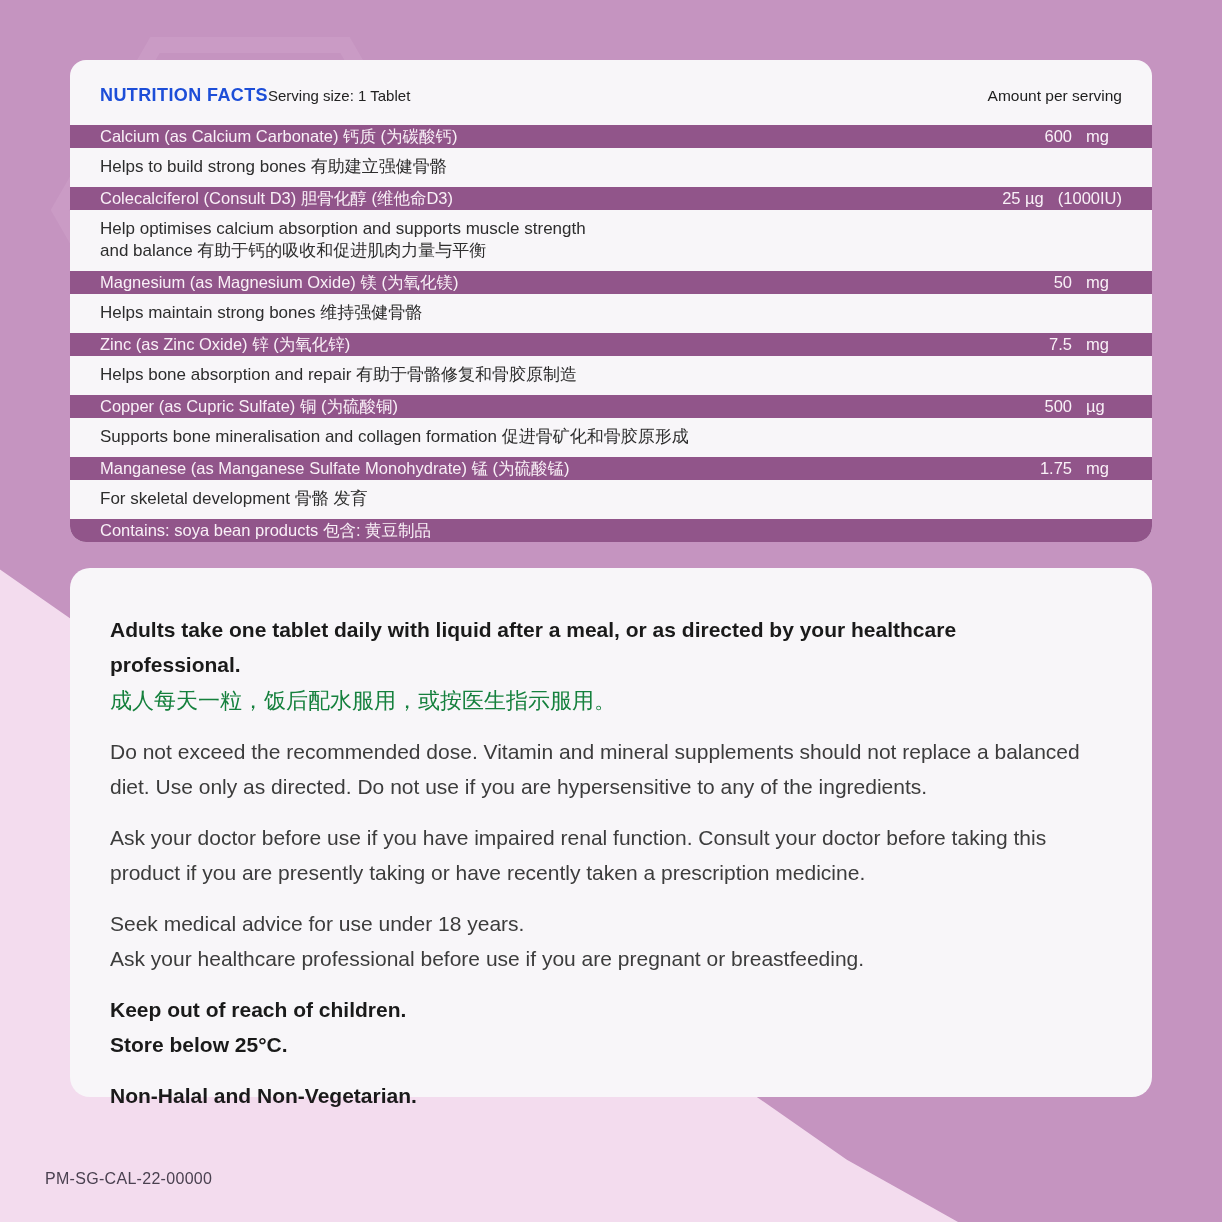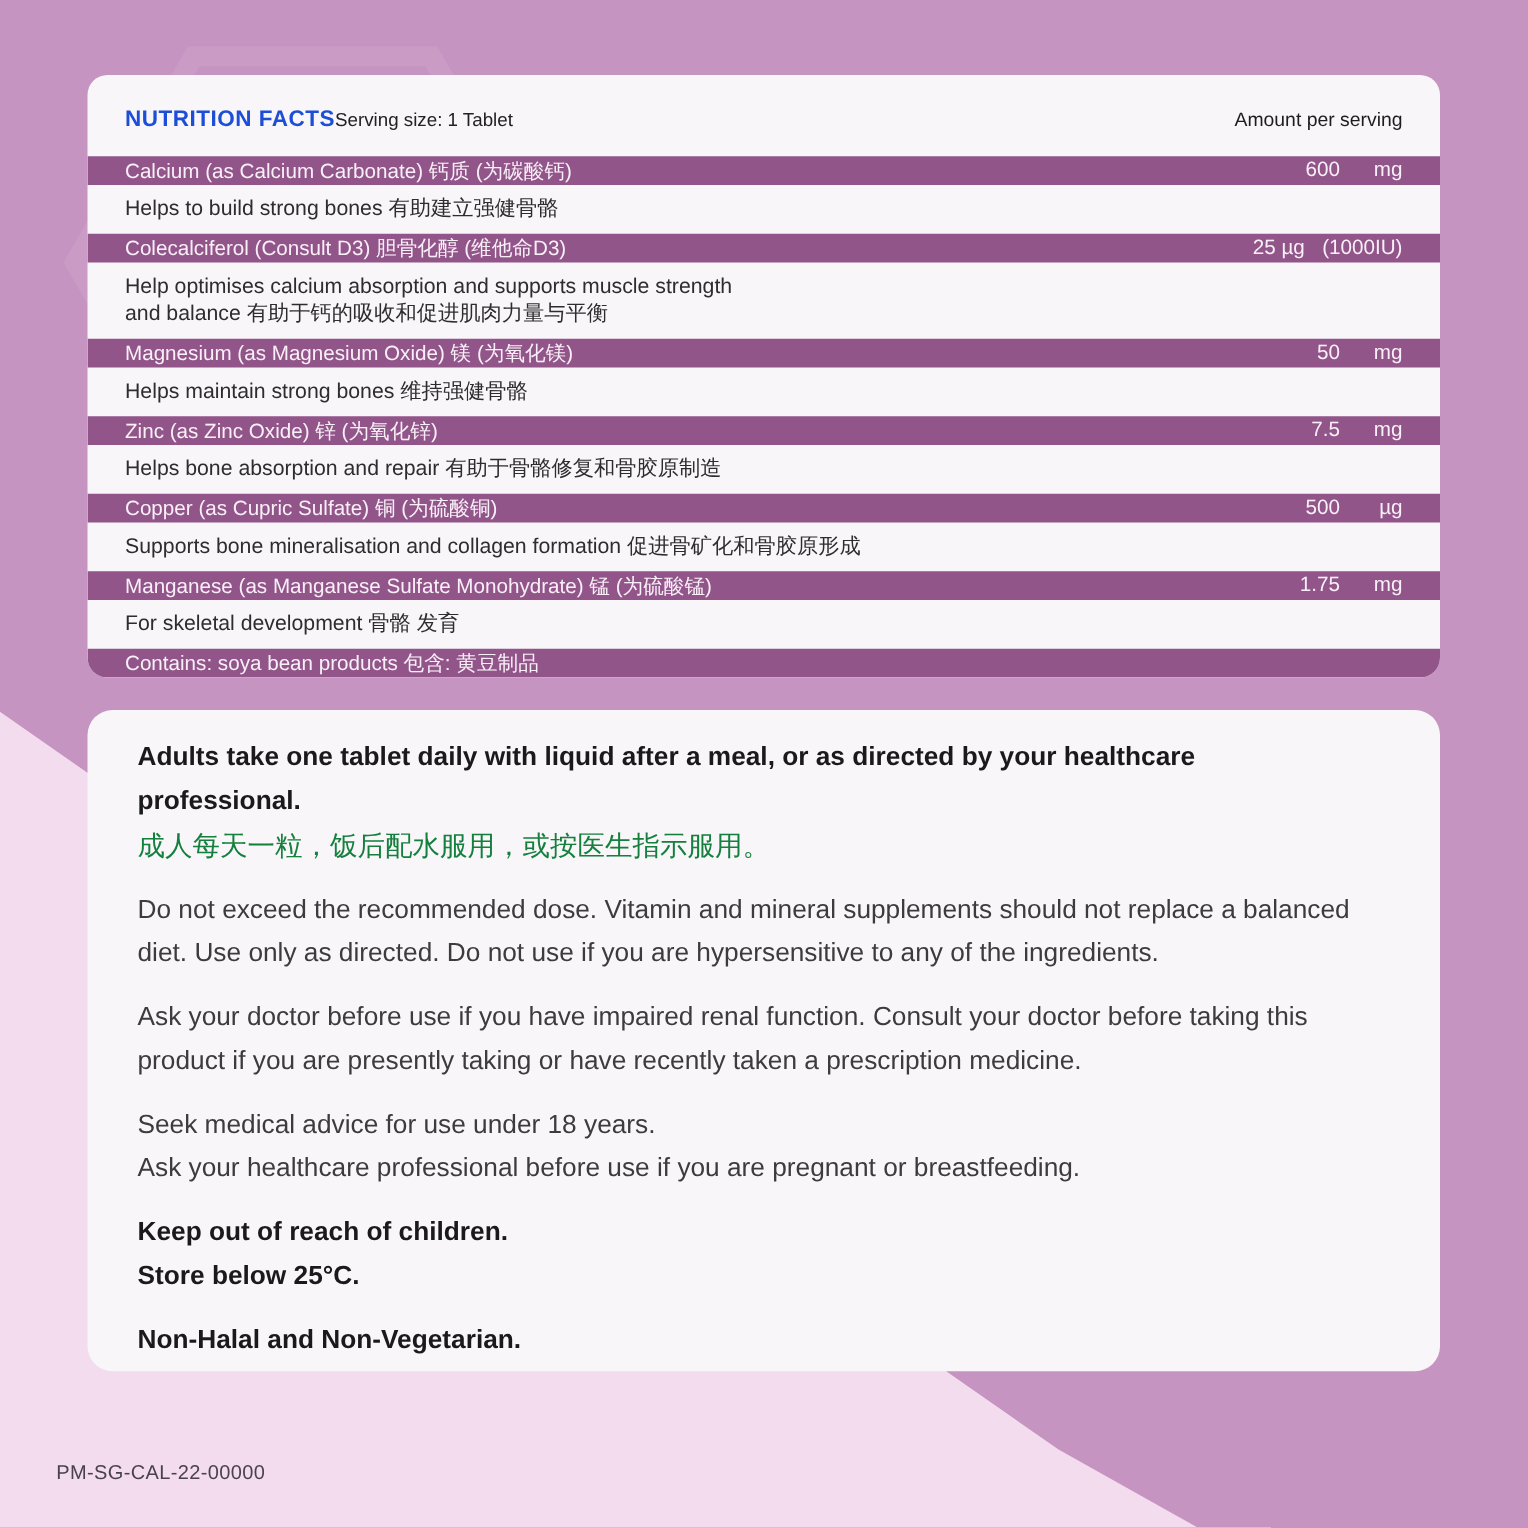--- a/index.html
+++ b/index.html
@@ -15,35 +15,35 @@
     background:#f3dcee;
     clip-path:polygon(0 46.6%, 69.3% 94.9%, 78.4% 100%, 0 100%);
   }
   .bg-hex{position:absolute;left:0;top:0;pointer-events:none;opacity:.55;}
   
   .panel{
     position:absolute;left:70px;width:1082px;background:#f8f6f9;
     box-sizing:border-box;
   }
   .panel-facts{top:60px;border-radius:16px;overflow:hidden;padding-bottom:0;}
-  .panel-directions{top:568px;height:529px;border-radius:20px;padding:20px 70px 0 40px;}
+  .panel-directions{top:568px;height:529px;border-radius:20px;padding:44px 70px 0 40px;}
   
   .facts-header{display:flex;align-items:baseline;padding:25px 30px 17px 30px;}
   .facts-title{font-size:18px;font-weight:700;color:#1d4ed8;letter-spacing:.4px;}
   .facts-serving{font-size:15px;color:#222;margin-left:0;}
   .facts-amount-header{margin-left:auto;font-size:15.5px;color:#1d1d1d;}
   
   .bar{
     background:#91558a;color:#f9f0f7;height:23px;margin:2px 0;
     display:flex;align-items:center;justify-content:space-between;
     padding:0 30px;font-size:16.5px;
   }
   .bar-name{white-space:nowrap;}
   .bar-amount{display:flex;align-items:baseline;}
-  .bar-unit{display:inline-block;min-width:36px;text-align:right;margin-left:14px;}
+  .bar-unit{display:inline-block;min-width:36px;margin-left:14px;}
   .desc{
     padding:6px 30px 7px 30px;font-size:17px;color:#2d2d2d;line-height:22px;
   }
   .desc-wrap{max-width:490px;}
   .bar-contains{margin-bottom:0;}
   
   .p-bold{font-size:21px;font-weight:700;color:#1a1a1a;line-height:35px;}
   .p-zh{font-size:22px;color:#15803d;line-height:34px;margin-top:2px;}
   .p{font-size:21px;color:#3c3c3c;line-height:35px;margin-top:16px;}
   .p-line{font-size:21px;color:#3c3c3c;line-height:35px;}

